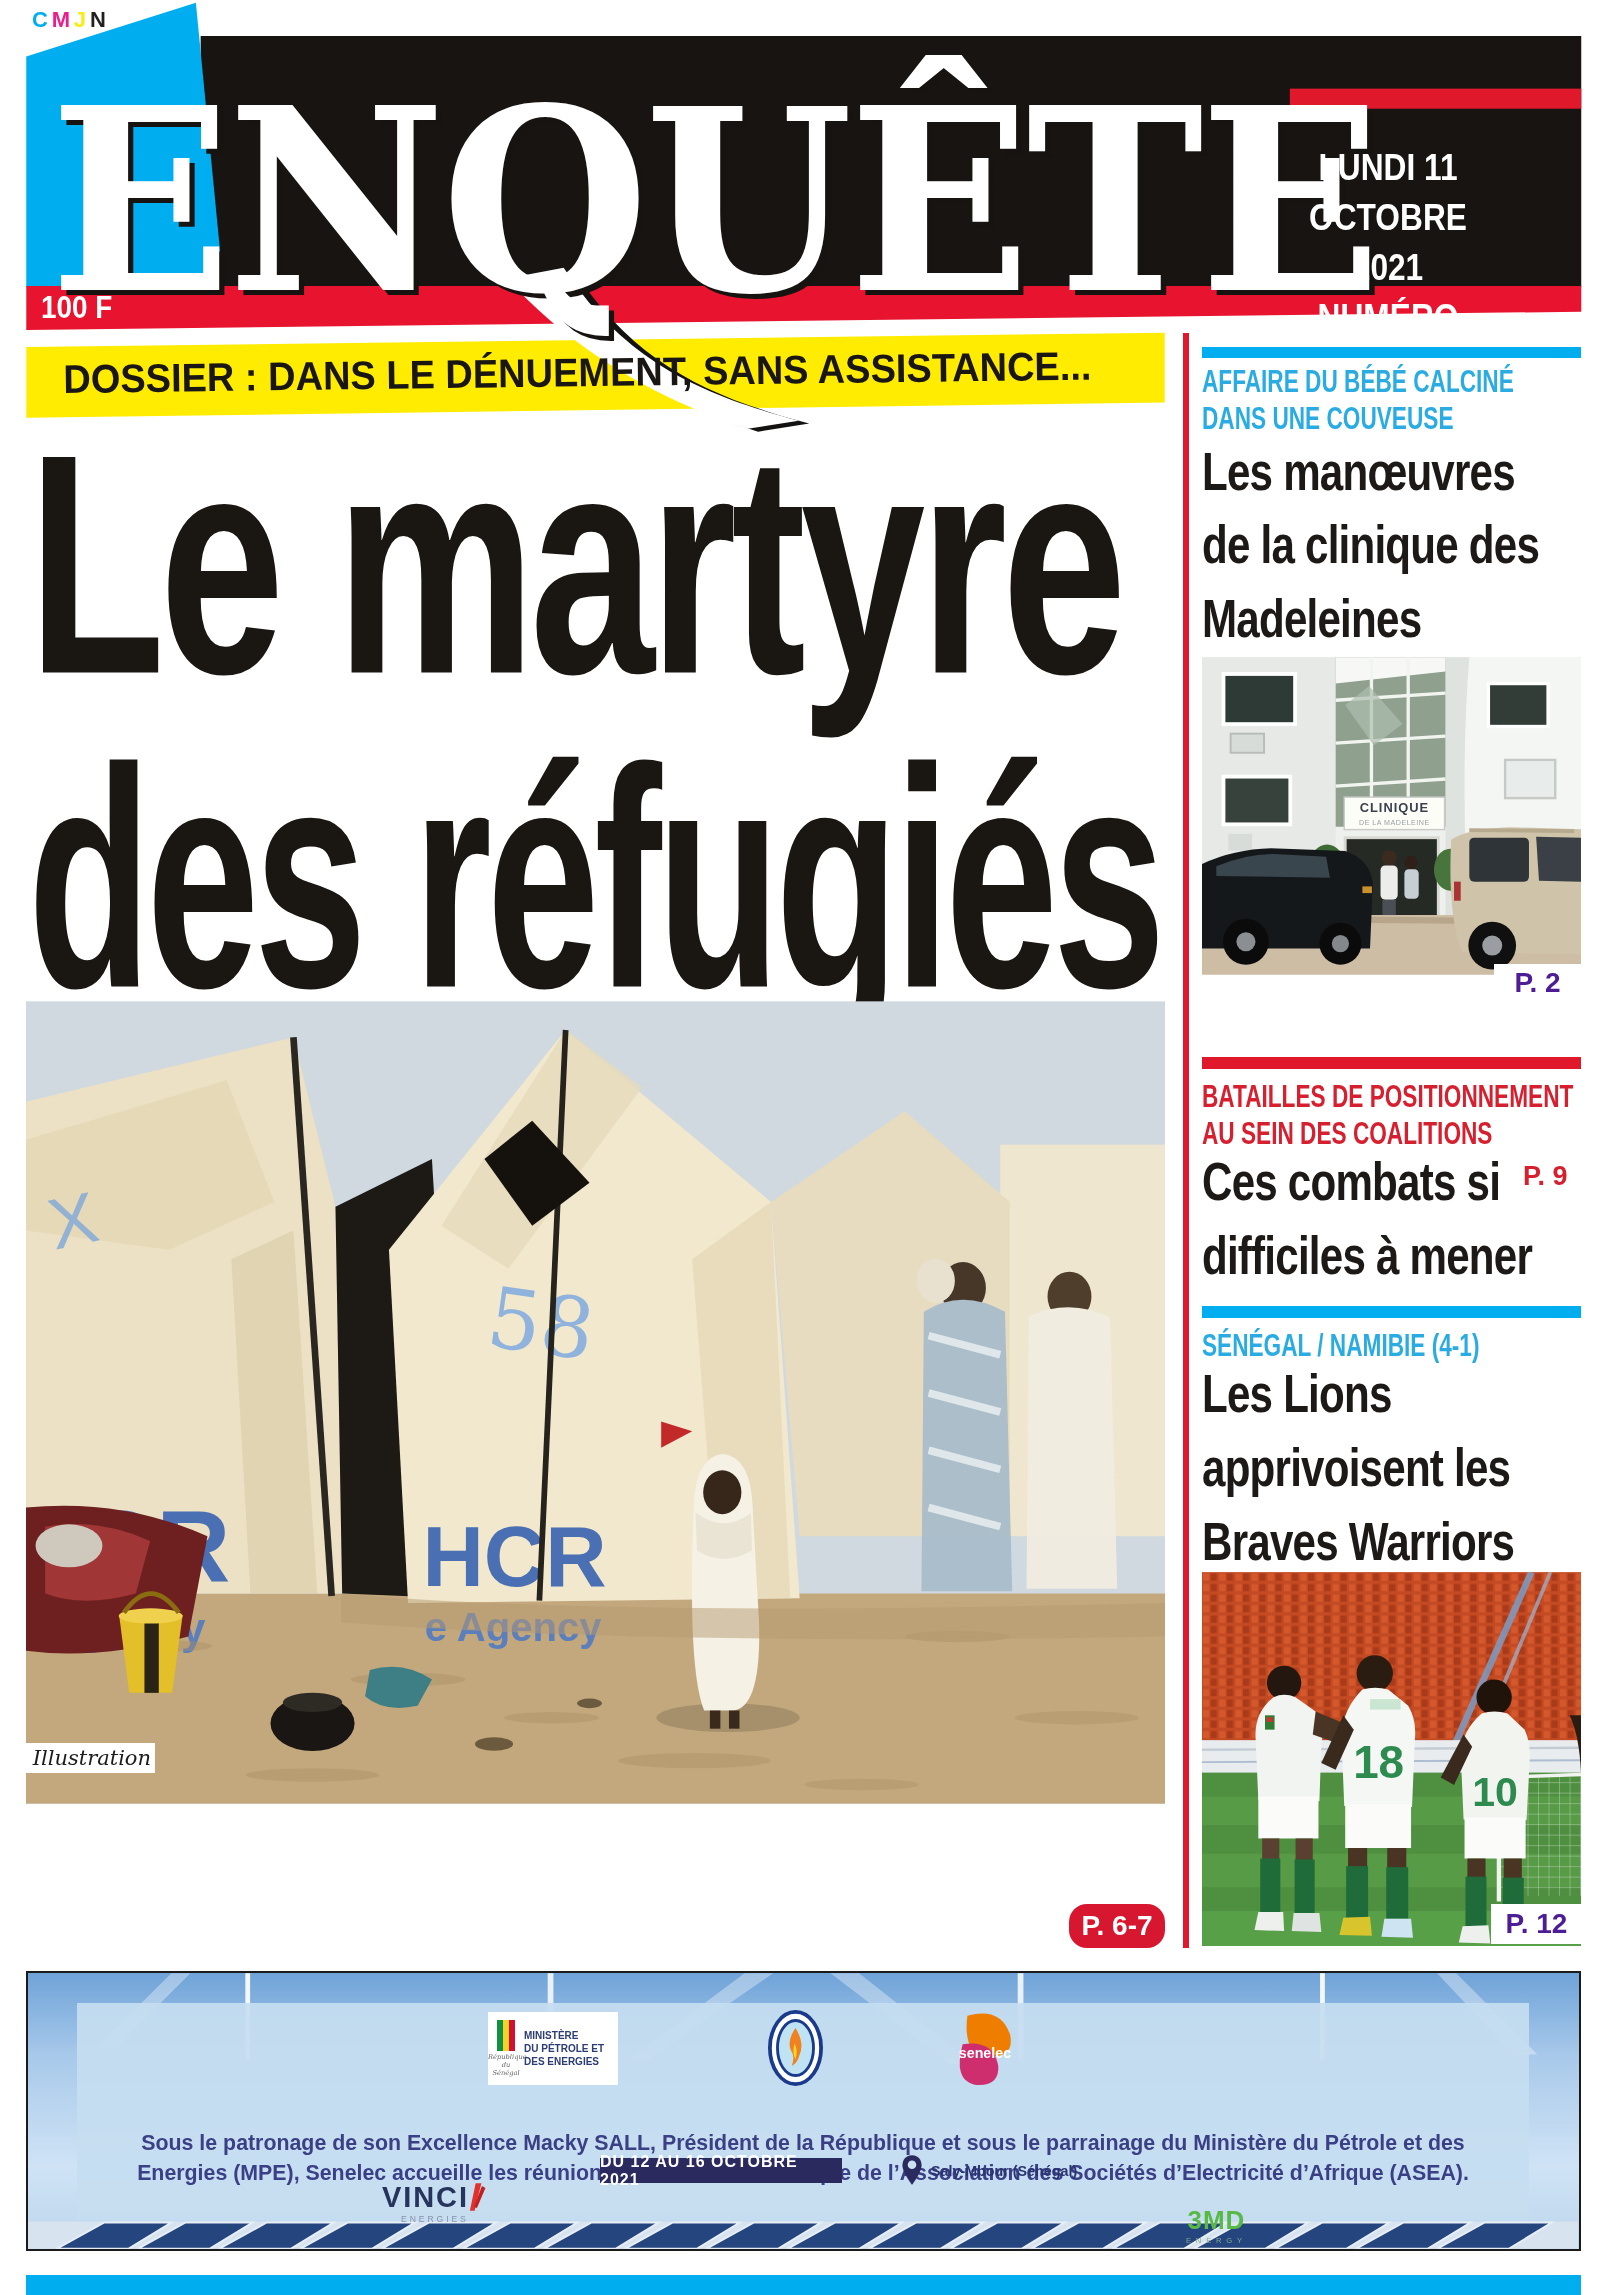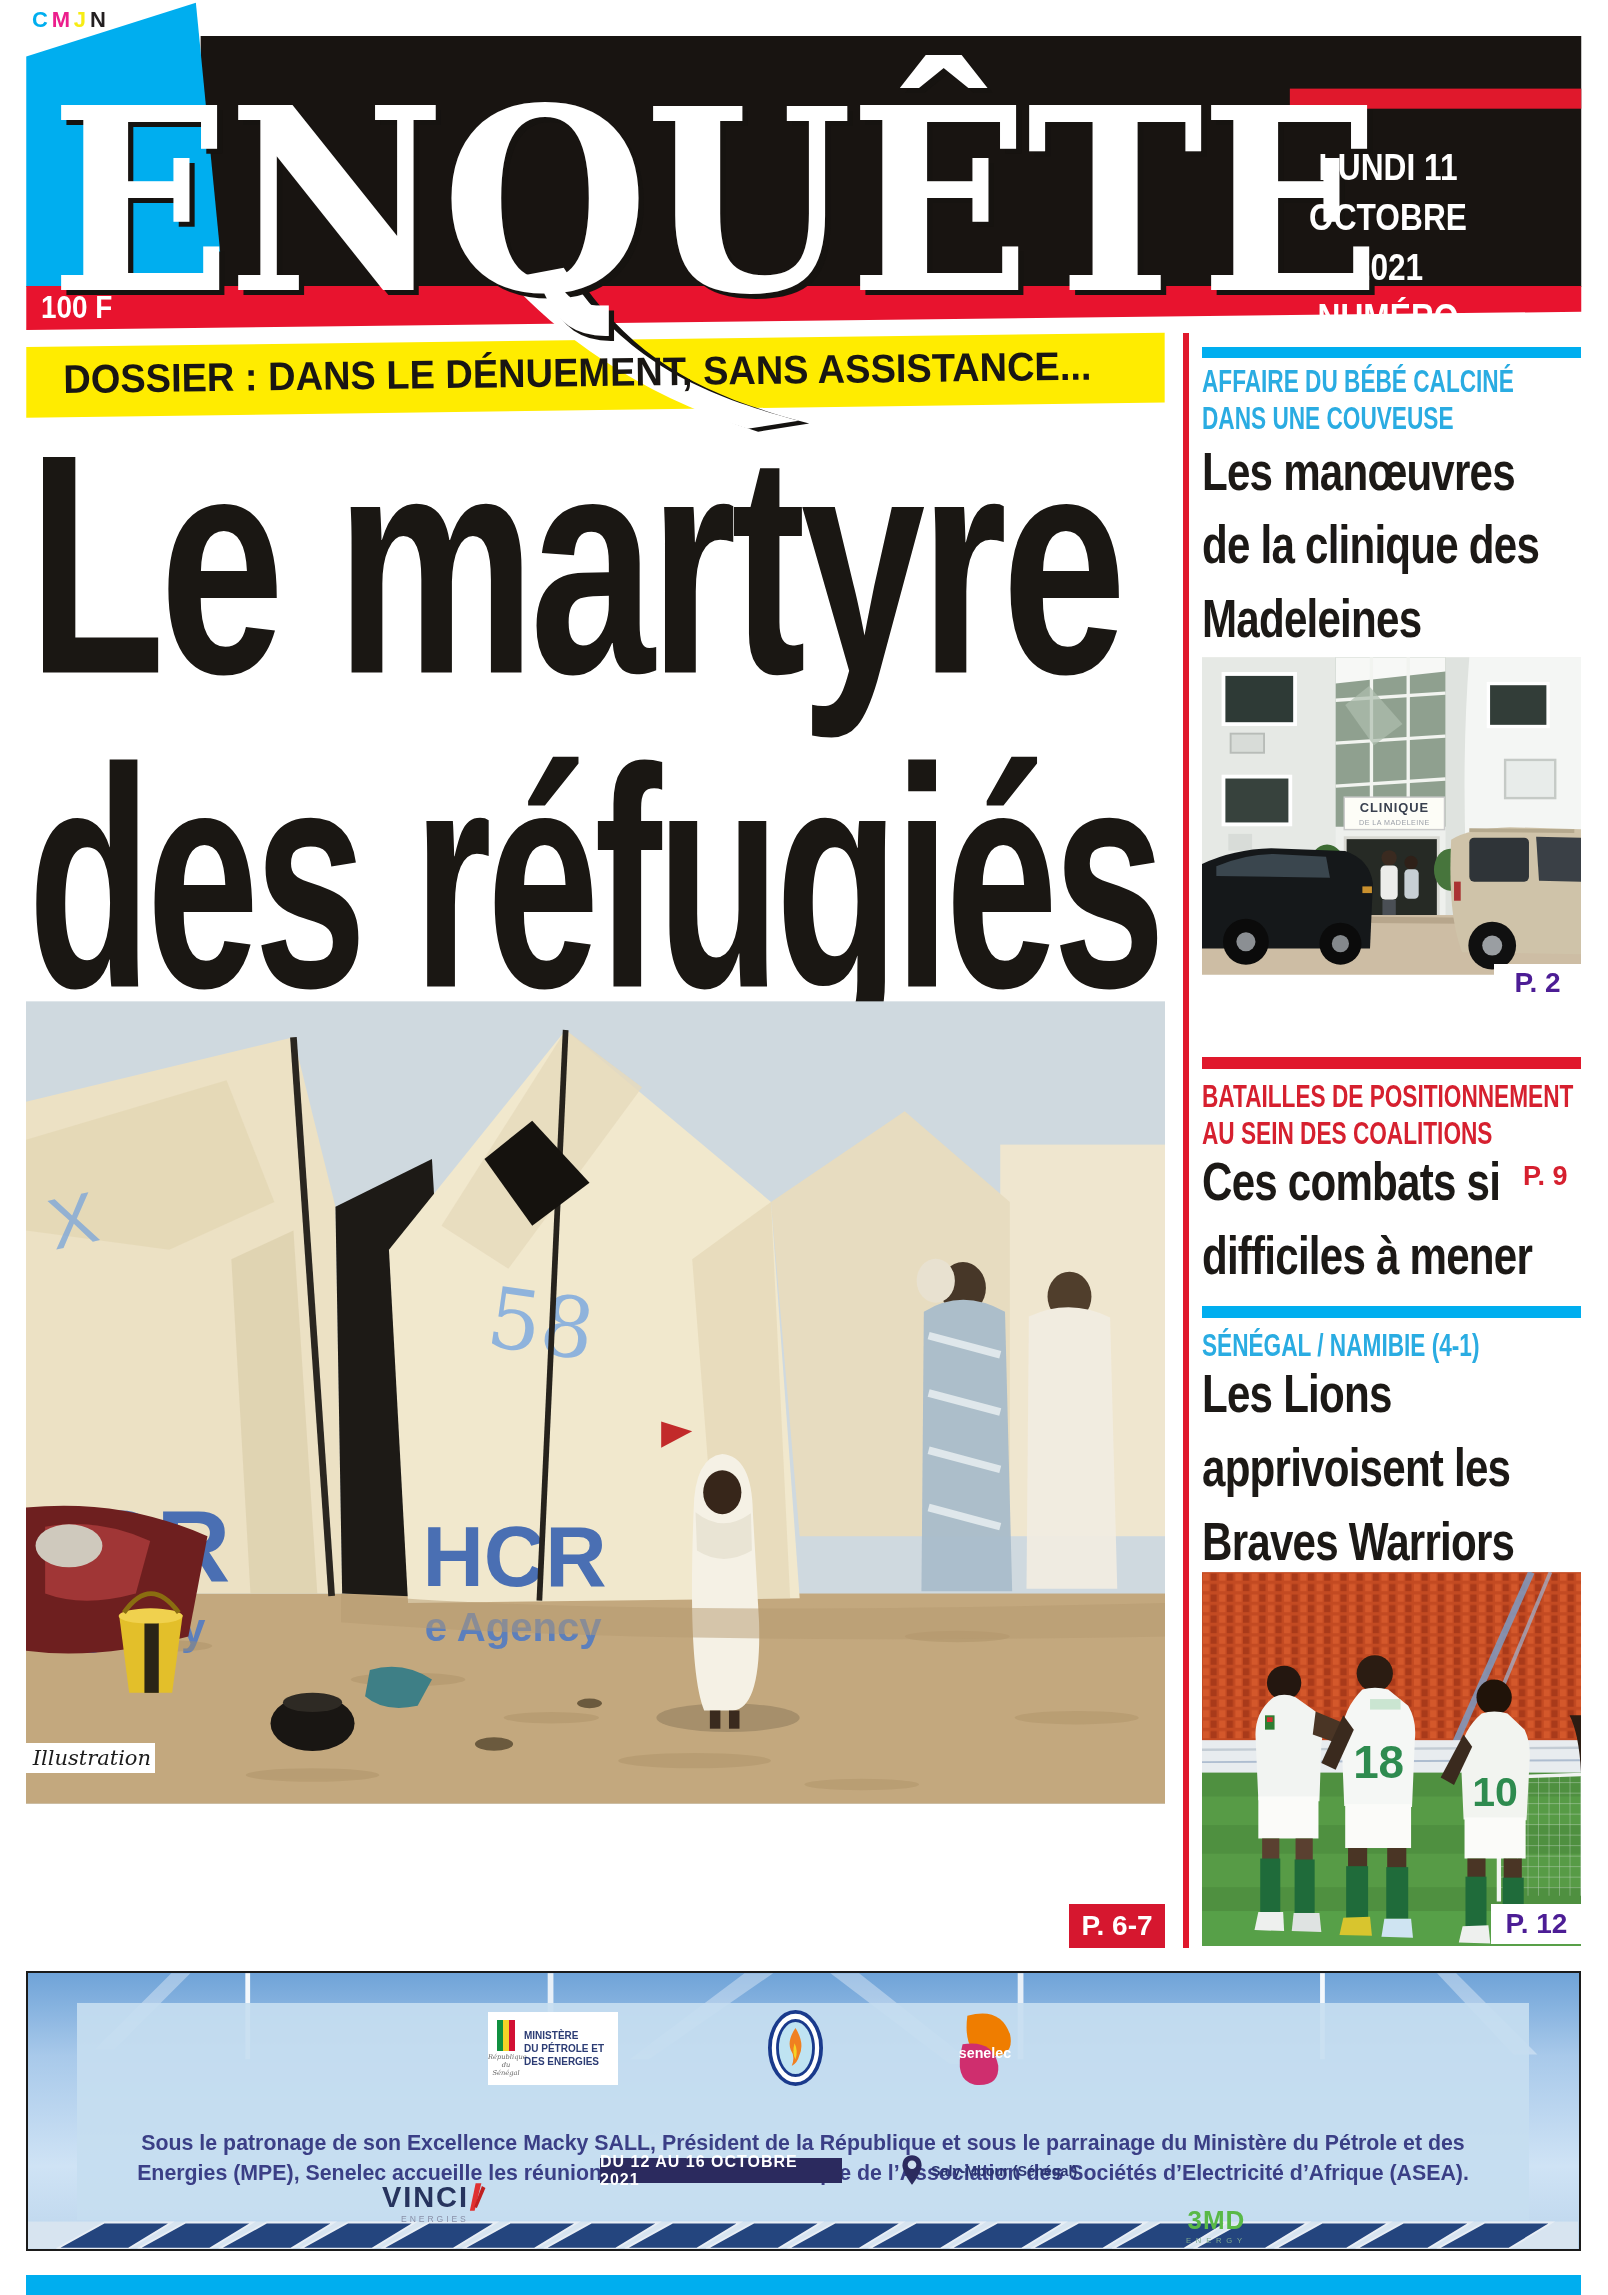--- a/index.html
+++ b/index.html
@@ -21,21 +21,21 @@
   
   .hl{color:#1a1713;font-weight:bold;letter-spacing:-6.7px;line-height:1;}
   
   .photobox{overflow:hidden;}
   .illus{background:#fff;font-family:"DejaVu Serif",serif;font-style:italic;
         font-size:21px;color:#1c1c1c;display:flex;align-items:center;padding-left:6.7px;}
   
   .capline{color:#fff;font-weight:bold;font-size:27px;transform:scaleX(.86);
         transform-origin:left top;white-space:nowrap;}
   .pref-red{background:#D6172F;color:#fff;font-weight:bold;font-size:28px;
-        display:flex;align-items:center;justify-content:center;}
+        display:flex;align-items:center;justify-content:center;border-radius:18px;}
   .pref-cyan{background:#fff;color:#4c1d95;font-weight:bold;font-size:28px;
         display:flex;align-items:center;justify-content:center;}
   
   .kick{font-weight:bold;font-size:31px;transform:scaleX(.73);transform-origin:left top;white-space:nowrap;}
   .k-cyan{color:#2AACE2}.k-red{color:#D6202F}
   .shl{color:#1c1916;font-weight:bold;font-size:54px;transform:scaleX(.78);
        transform-origin:left top;white-space:nowrap;letter-spacing:-1px;}
   .p3{color:#D6202F;font-weight:bold;font-size:27px;}
   
   .ad-body{color:#3b3f86;font-weight:bold;font-size:22px;text-align:center;white-space:nowrap;

